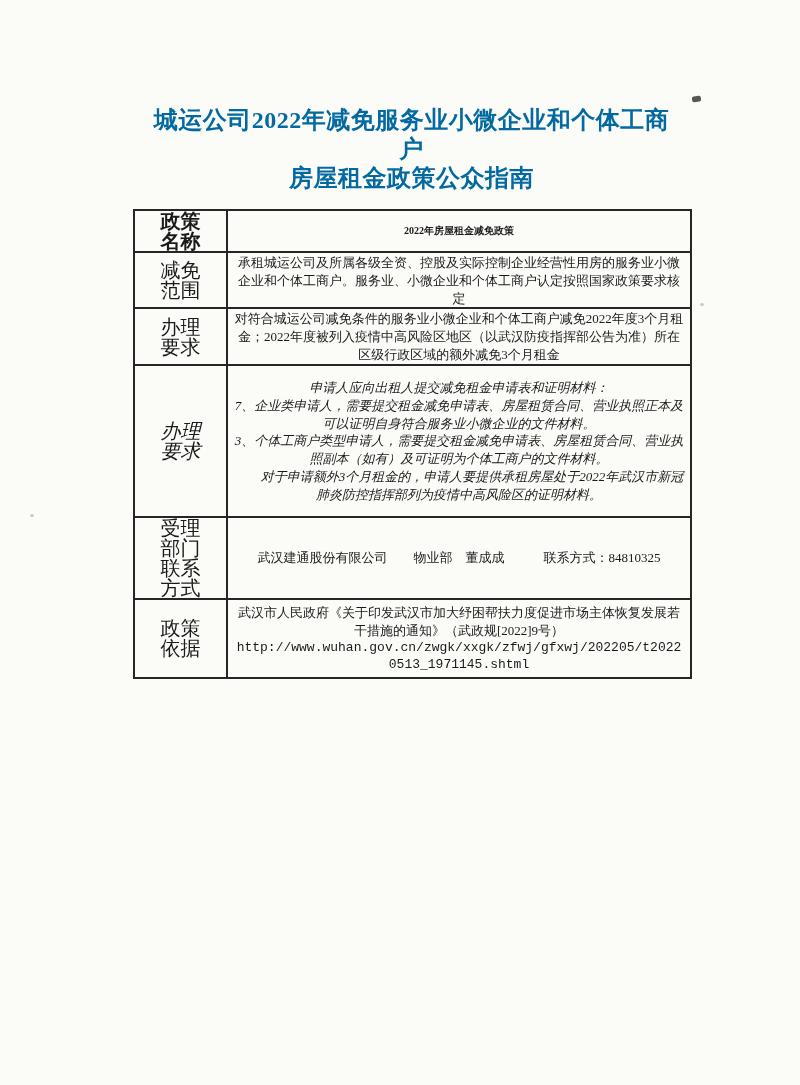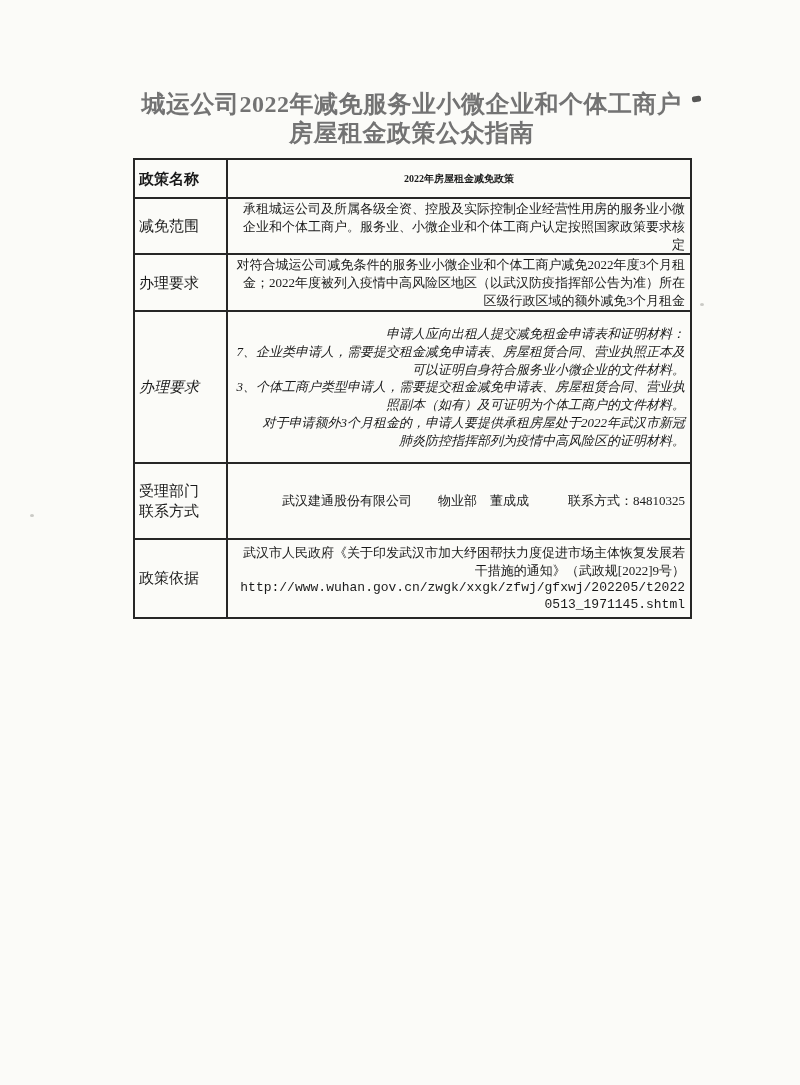--- a/index.html
+++ b/index.html
@@ -12,63 +12,64 @@
     font-family: "Liberation Serif", "DejaVu Serif", serif;
     color: #1c1c1c;
   }
   .content {
     position: absolute;
     left: 133px;
     top: 90px;
     width: 557px;
   }
   .title {
-    margin: 0;
+    margin: 16px;
     text-align: center;
     font-size: 24px;
     font-weight: bold;
     line-height: 29px;
-    color: #737373;
+    color: #0369a1;
     letter-spacing: 0.5px;
   }
   .title-line { display: block; }
   .policy-table {
     margin-top: 10px;
     border-collapse: collapse;
     table-layout: fixed;
     width: 557px;
   }
   .policy-table td {
     border: 2px solid #262626;
     color: #1a1a1a;
     overflow: hidden;
   }
   .col-label { width: 93px; }
   .col-content { width: 464px; }
 
   .label-cell {
+    text-align: center;
     vertical-align: middle;
-    font-size: 15px;
+    font-size: 20px;
     line-height: 20px;
     white-space: pre-line;
-    padding: 0 4px;
+    padding: 0 18px;
   }
   .header-label { font-weight: bold; }
   .header-content {
     text-align: center;
     vertical-align: middle;
     font-weight: bold;
     font-size: 10px;
     padding: 0 4px;
   }
   .content-cell {
     font-size: 13px;
     line-height: 17.8px;
     padding: 1px 5px 0 5px;
-    text-align: right;
+    text-align: center;
   }
   .v-top    { vertical-align: top; }
   .v-middle { vertical-align: middle; }
   .content-cell p { margin: 0; }
   .indent { text-indent: 2em; }
   .url {
     font-family: "Liberation Mono", "DejaVu Sans Mono", monospace;
     font-size: 13px;
     line-height: 16.5px;
     word-break: break-all;

